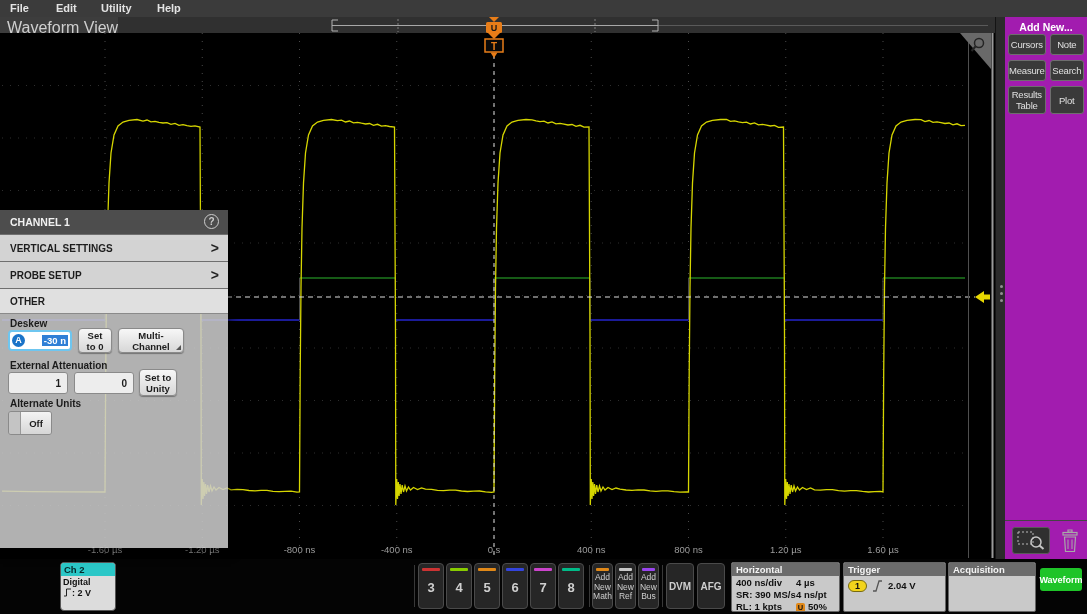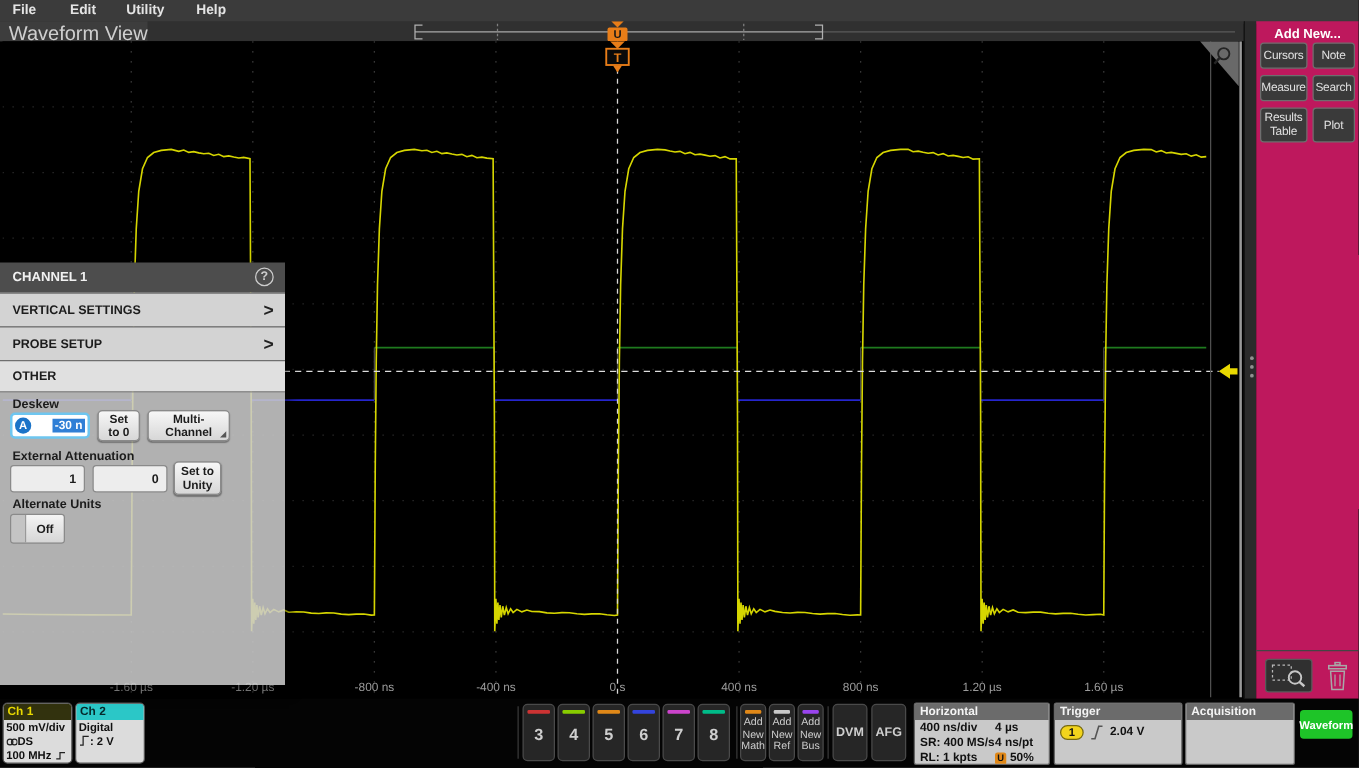--- a/index.html
+++ b/index.html
@@ -16,21 +16,21 @@
   .wv-tab{position:absolute;left:0;top:0;width:118px;height:16px;background:#3d3d3d}
   .wv-title{position:absolute;left:7px;top:2px;color:#cfcfcf;font-size:16px}
   .ov-svg{position:absolute;left:0;top:0}
 
   
   .plot-wrap{position:absolute;left:2px;top:33px;width:993px;height:525px;background:#000}
 
   
   .splitter{position:absolute;left:995px;top:17px;width:10px;height:542px;background:#2b2b2b;border-left:1px solid #141414}
   .split-dot{position:absolute;left:4px;width:3px;height:3px;border-radius:50%;background:#909090}
-  .sidebar{position:absolute;left:1005px;top:17px;width:82px;height:542px;background:#be185d}
+  .sidebar{position:absolute;left:1005px;top:17px;width:82px;height:542px;background:#a21caf}
   .sb-title{position:absolute;left:0;top:4px;width:100%;text-align:center;color:#fff;font-size:10.5px;font-weight:700}
   .sb-grid{position:absolute;left:3px;top:17px;width:76px;display:grid;grid-template-columns:1fr 1fr;gap:5px 4px}
   .sb-btn{background:#3a3a3a;border:1px solid #6e6e6e;border-radius:3px;color:#e0e0e0;font-size:9.5px;
           text-align:center;white-space:pre-line;display:flex;align-items:center;justify-content:center;
           min-height:21px;line-height:11px;padding:2px 0;letter-spacing:-0.2px}
   .sb-divider{position:absolute;left:0;top:503px;width:100%;height:1px;background:#444}
   .sb-zoom-btn{position:absolute;left:7px;top:510px;width:38px;height:27px;background:#303030;border:1px solid #5a5a5a;border-radius:3px;display:flex;align-items:center;justify-content:center}
   .sb-trash{position:absolute;left:52px;top:510px;width:26px;height:27px;display:flex;align-items:center;justify-content:center}
 
   
@@ -259,38 +259,20 @@
       <span class="dlg-label" style="left:10px;top:84px">Alternate Units</span>
       <div class="toggle-wrap">
         <div class="toggle-groove"></div>
         <div class="toggle-off">Off</div>
       </div>
     </div>
   </div>
 
   <div class="bottombar">
 
-    <div class="badge" style="left:2px">
-      <div class="badge-head" id="ch1-head" style="background: rgb(50, 50, 14); color: rgb(232, 216, 0);">Ch 1</div>
-      <div class="badge-body">
-        <div>500 mV/div</div>
-        <div>
-          <svg width="9" height="7" style="vertical-align:-1px">
-            <circle cx="3" cy="3.5" r="2.3" fill="none" stroke="#222"></circle>
-              <circle cx="6.5" cy="3.5" r="2.3" fill="none" stroke="#222"></circle>
-          </svg><span>DS</span>
-        </div>
-        <div>
-          <span>100 MHz</span>
-          <svg width="9" height="8" style="vertical-align:-1px">
-            <path d="M1,7 H4 V2 H8" fill="none" stroke="#222"></path>
-          </svg>
-        </div>
-      </div>
-    </div>
 
     <div class="badge" style="left:60px">
       <div class="badge-head" id="ch2-head" style="color: rgb(6, 40, 42); background: rgb(43, 199, 199);">Ch 2</div>
       <div class="badge-body">
         <div>Digital</div>
         <div>
           <svg width="9" height="9" style="vertical-align:-1px">
             <path d="M1,8 H3.5 V1 H8" fill="none" stroke="#222"></path>
           </svg><span>: 2 V</span>
         </div>
@@ -341,21 +323,21 @@
     <div class="fn-btn" style="left:697px">AFG</div>
 
     <div class="panel" style="left:731px;width:109px">
       <div class="panel-head">Horizontal</div>
       <div class="panel-body">
         <div class="h-row">
             <span class="h-c1">400 ns/div</span>
             <span>4 µs</span>
           </div>
         <div class="h-row">
-            <span class="h-c1">SR: 400 MS/s</span>
+            <span class="h-c1">SR: 390 MS/s</span>
             <span>4 ns/pt</span>
           </div>
         <div class="h-row">
             <span class="h-c1">RL: 1 kpts</span>
             <span><span class="u-icon">U</span><span>50%</span></span>
           </div>
       </div>
     </div>
 
     <div class="panel" style="left:843px;width:103px">

